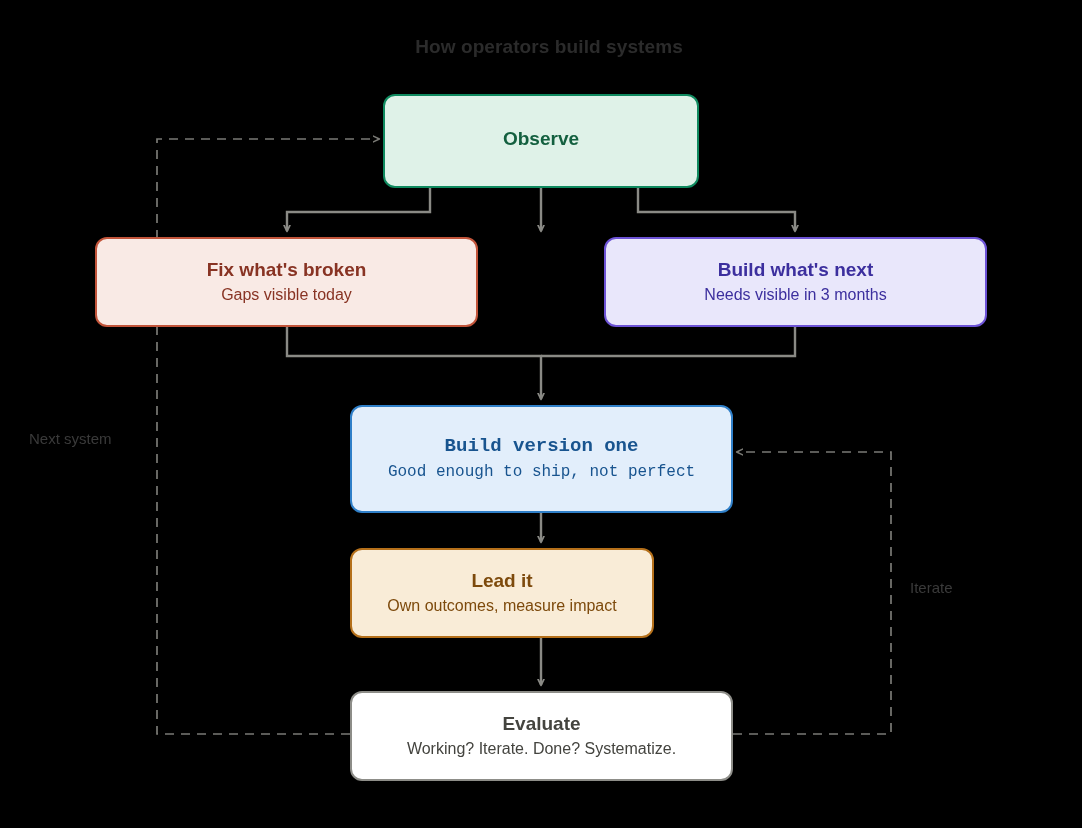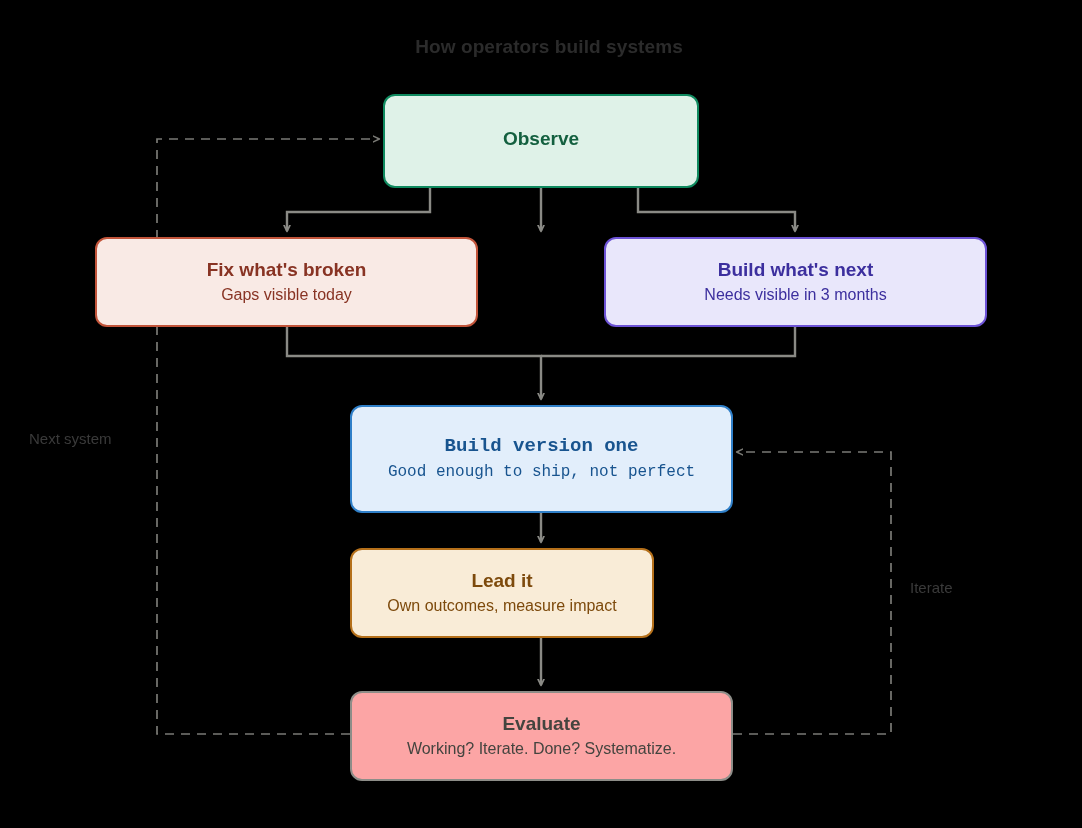--- a/index.html
+++ b/index.html
@@ -63,21 +63,21 @@
     font-weight: 400;
     line-height: 1.15;
     white-space: nowrap;
   }
   
   .node.observe   { background:#dff2e8; border-color:#0f8a5f; color:#13603f; }
   .node.fix       { background:#f9eae5; border-color:#c2543a; color:#883323; }
   .node.next      { background:#e9e7fb; border-color:#6d53d6; color:#3c2f9e; }
   .node.version   { background:#e2eefb; border-color:#2f7fc8; color:#18548f; }
   .node.lead      { background:#f9ecd7; border-color:#b5701a; color:#7d4a0c; }
-  .node.evaluate  { background:#fca5a5; border-color:#8d8d88; color:#44443f; }
+  .node.evaluate  { background:#ffffff; border-color:#8d8d88; color:#44443f; }
 
   .loop-label {
     position: absolute;
     font-size: 15px;
     font-weight: 400;
     color: #3a3a3a;
     white-space: nowrap;
   }
 </style>
 </head>

